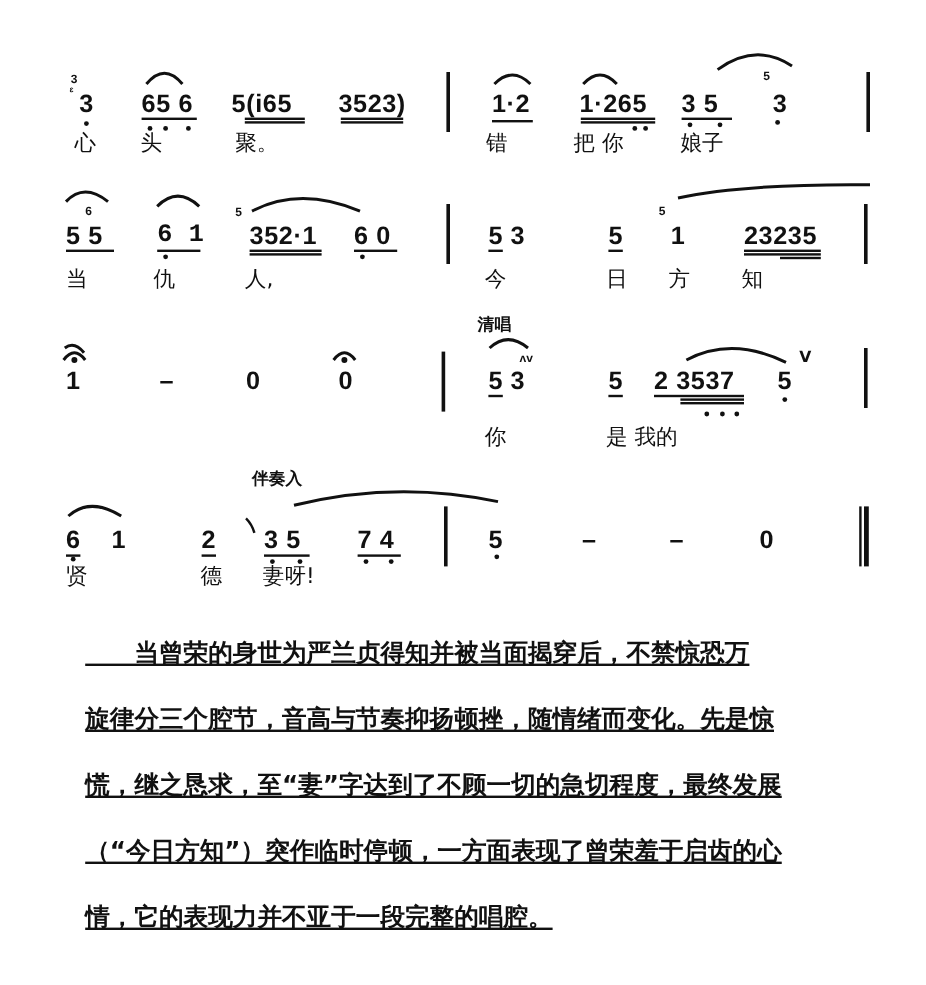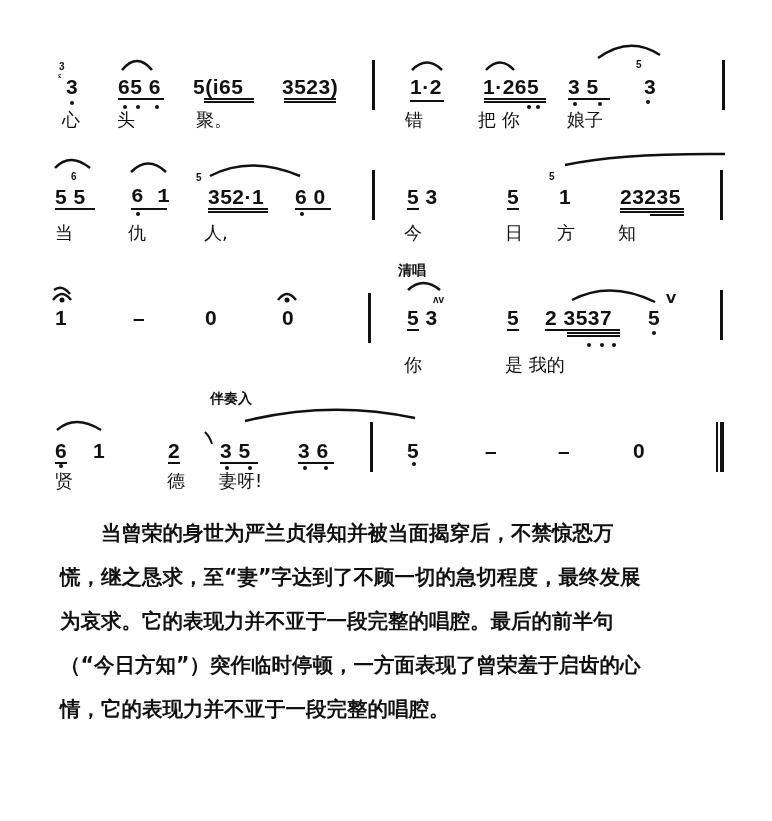--- a/index.html
+++ b/index.html
@@ -6,21 +6,21 @@
   body { width:772px; height:821px; position:relative; overflow:hidden; color:#111; font-family:"DejaVu Sans", sans-serif; }
   .note { position:absolute; font-family:"Liberation Sans", sans-serif; font-weight:bold; font-size:21px; line-height:22px; color:#111; white-space:pre; letter-spacing:0.5px; }
   .grace { position:absolute; font-family:"Liberation Sans", sans-serif; font-weight:bold; font-size:10px; line-height:10px; color:#111; }
   .lyric { position:absolute; font-family:"DejaVu Sans", sans-serif; font-size:18px; line-height:20px; color:#111; white-space:pre; }
   .bar { position:absolute; width:3px; background:#111; }
   .ul { position:absolute; height:2px; background:#111; }
   .dot { position:absolute; width:4px; height:4px; border-radius:50%; background:#111; }
   .label { position:absolute; font-family:"DejaVu Sans", sans-serif; font-weight:bold; font-size:14px; color:#111; }
   svg.arcs { position:absolute; left:0; top:0; }
   .para { position:absolute; left:55px; width:682px; font-family:"DejaVu Sans", sans-serif; font-size:20.5px; line-height:39px; color:#111; font-weight:bold; text-align:justify; }
-  .para p { margin:5px; }
+  .para p { margin:16px;text-decoration:underline; }
 </style>
 </head>
 <body>
 
 <svg class="arcs" width="772" height="821">
   <g fill="none" stroke="#111" stroke-width="2.5">
 
     <path d="M122 70 Q 137 52 152 70"></path>
     <path d="M412 70 Q 427 55 442 70"></path>
     <path d="M486 70 Q 500 55 514 70"></path>
@@ -159,37 +159,37 @@
   <span class="note" style="left:55px;top:440px;">6</span>
   <div class="ul" style="left:55px;top:462px;width:12px;"></div>
   <span class="dot" style="left:59px;top:464px;"></span>
   <span class="note" style="left:93px;top:440px;">1</span>
   <span class="note" style="left:168px;top:440px;">2</span>
   <div class="ul" style="left:168px;top:462px;width:12px;"></div>
   <span class="note" style="left:220px;top:440px;">3 5</span>
   <div class="ul" style="left:220px;top:462px;width:38px;"></div>
   <span class="dot" style="left:225px;top:466px;"></span>
   <span class="dot" style="left:248px;top:466px;"></span>
-  <span class="note" style="left:298px;top:440px;">3 6</span>
+  <span class="note" style="left:298px;top:440px;">7 4</span>
   <div class="ul" style="left:298px;top:462px;width:36px;"></div>
   <span class="dot" style="left:303px;top:466px;"></span>
   <span class="dot" style="left:324px;top:466px;"></span>
   <span class="lyric" style="left:55px;top:471px;">贤</span>
   <span class="lyric" style="left:167px;top:471px;">德</span>
   <span class="lyric" style="left:219px;top:471px;text-align:right;">妻呀!</span>
   <div class="bar" style="left:370px;top:422px;height:50px;"></div>
 
   <span class="note" style="left:407px;top:440px;">5</span>
   <span class="dot" style="left:412px;top:462px;"></span>
   <span class="note" style="left:485px;top:440px;">–</span>
   <span class="note" style="left:558px;top:440px;">–</span>
   <span class="note" style="left:633px;top:440px;">0</span>
   <div class="bar" style="left:716px;top:422px;height:50px;width:2px;"></div>
   <div class="bar" style="left:720px;top:422px;height:50px;width:4px;"></div>
 </div>
 
 <div class="para" style="top:509px;">
   <p>　　当曾荣的身世为严兰贞得知并被当面揭穿后，不禁惊恐万</p>
+  <p>旋律分三个腔节，音高与节奏抑扬顿挫，随情绪而变化。先是惊</p>
   <p>慌，继之恳求，至“妻”字达到了不顾一切的急切程度，最终发展</p>
-  <p>为哀求。它的表现力并不亚于一段完整的唱腔。最后的前半句</p>
   <p>（“今日方知”）突作临时停顿，一方面表现了曾荣羞于启齿的心</p>
   <p>情，它的表现力并不亚于一段完整的唱腔。</p>
 </div>
 
 </body></html>

